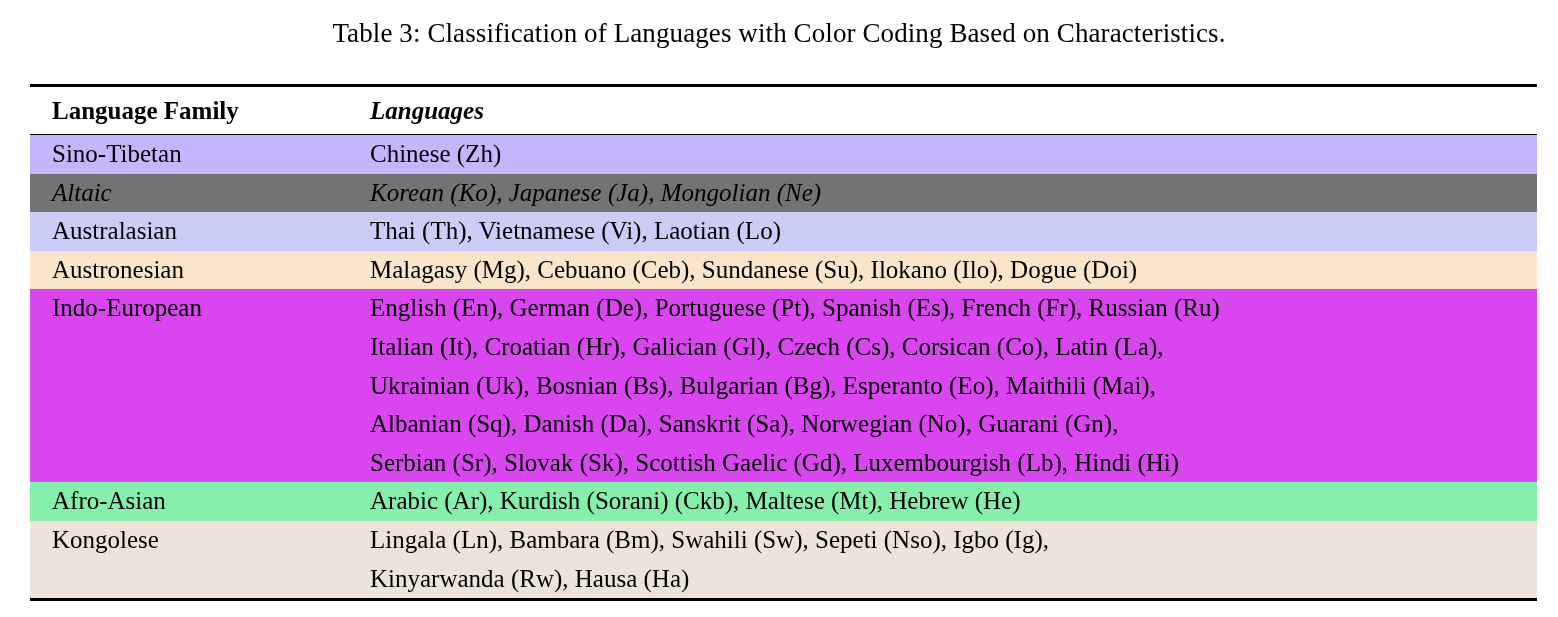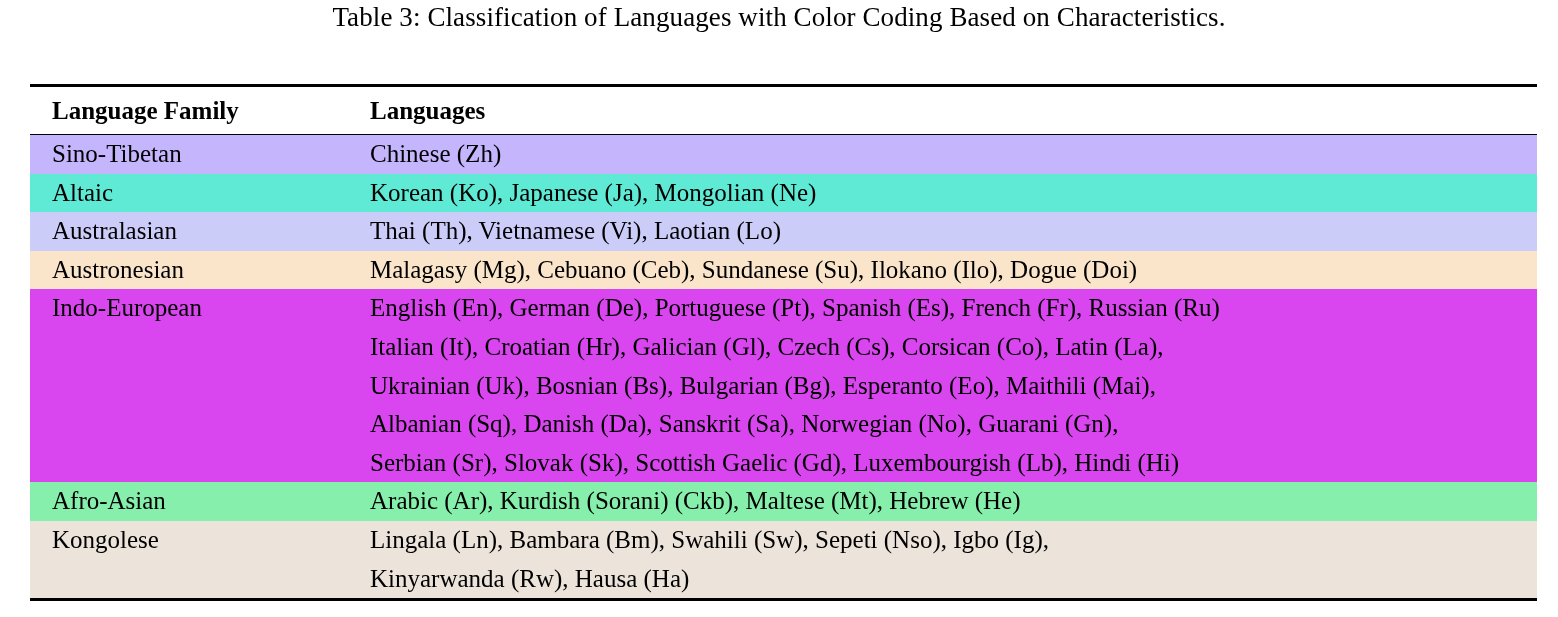--- a/index.html
+++ b/index.html
@@ -16,21 +16,21 @@
   }
 
   .page {
     position: relative;
     width: 1558px;
     height: 617px;
   }
 
   .caption {
     position: absolute;
-    top: 0;
+    top: 16px;
     left: 0;
     width: 1558px;
     text-align: center;
     font-size: 27px;
     line-height: 34px;
     letter-spacing: 0.1px;
     color: #000;
   }
 
   .table-wrap {
@@ -74,21 +74,21 @@
   thead th {
     text-align: left;
     font-weight: bold;
     font-size: 25px;
     line-height: 30px;
     padding: 9px 0 8px 0;
     vertical-align: top;
     background: #ffffff;
   }
   thead th.h-family { padding-left: 22px; }
-  thead th.h-langs  { padding-left: 20px; }
+  thead th.h-langs  { padding-left: 20px; font-style: italic; }
 
   tbody td {
     font-size: 25px;
     line-height: 38.6px;
     vertical-align: top;
     padding: 0;
     white-space: pre-line;
   }
   tbody td.fam {
     padding-left: 22px;
@@ -122,21 +122,21 @@
         <tr class="rule-mid">
           <td colspan="2"></td>
         </tr>
       </thead>
 
       <tbody id="tbody">
           <tr style="background: #c4b5fd;">
             <td class="fam">Sino-Tibetan</td>
             <td class="langs">Chinese (Zh)</td>
           </tr>
-          <tr style="background: #5eead4;">
+          <tr style="background: #737373; font-style: italic;">
             <td class="fam">Altaic</td>
             <td class="langs">Korean (Ko), Japanese (Ja), Mongolian (Ne)</td>
           </tr>
           <tr style="background: rgb(204, 204, 248);">
             <td class="fam">Australasian</td>
             <td class="langs">Thai (Th), Vietnamese (Vi), Laotian (Lo)</td>
           </tr>
           <tr style="background: rgb(250, 229, 203); padding-left: 48px;">
             <td class="fam">Austronesian</td>
             <td class="langs">Malagasy (Mg), Cebuano (Ceb), Sundanese (Su), Ilokano (Ilo), Dogue (Doi)</td>

